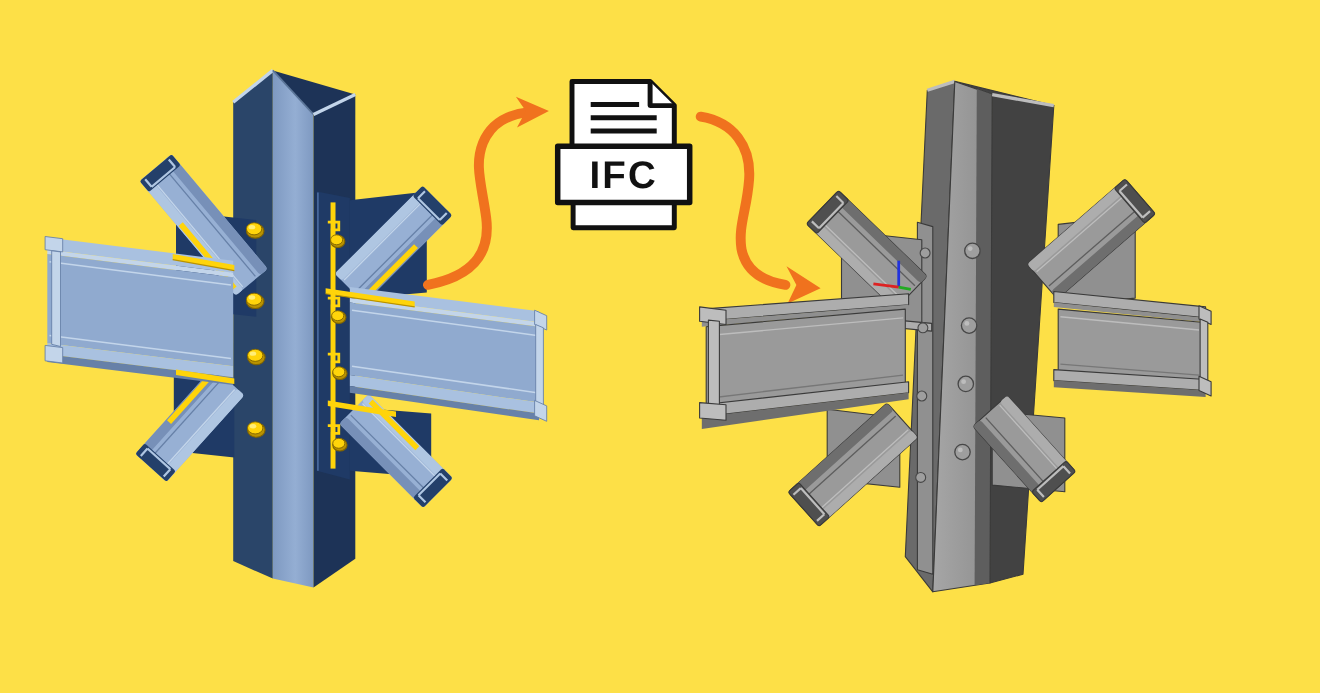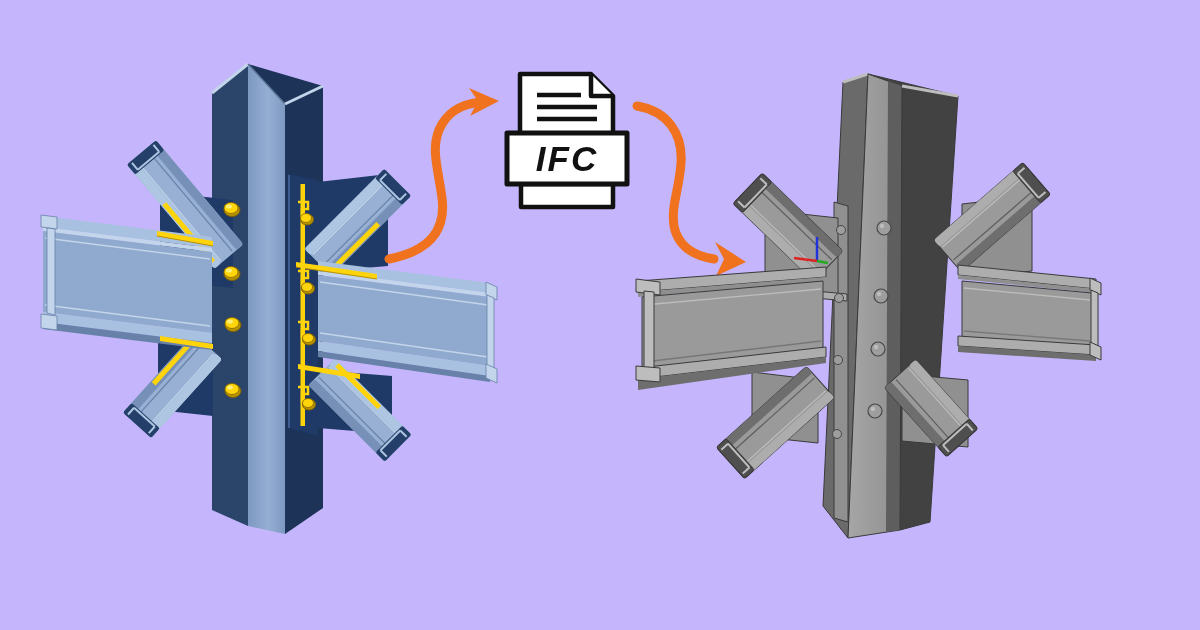--- a/index.html
+++ b/index.html
@@ -1,17 +1,17 @@
 <!DOCTYPE html>
 <html style="--orange: #F0721E; --ink: #111111; --paper: #FFFFFF; --blue_flange: #2A4569; --blue_flange_dark: #1D3357; --blue_web_a: #94AED3; --blue_web_b: #7E99C1; --blue_beam_top: #A9C1E0; --blue_beam_face: #90AACF; --blue_light: #C3D5EA; --blue_shadow: #6781A8; --navy_plate: #1F3A66; --navy_edge: #4A6BA0; --brace_body: #97B0D4; --brace_top: #AFC6E2; --brace_low: #7790B8; --brace_cap: #24406A; --yellow: #FFD40A; --yellow_dark: #B99200; --yellow_line: #806400; --gray_web_a: #A6A6A6; --gray_web_b: #8F8F8F; --gray_flange_l: #6A6A6A; --gray_flange_r: #424242; --gray_band: #5E5E5E; --gray_beam_top: #ADADAD; --gray_beam_face: #9A9A9A; --gray_lip: #6E6E6E; --gray_plate: #909090; --gray_cap: #4F4F4F; --gray_light: #BDBDBD; --gray_outline: #3A3A3A; --gray_bolt: #9E9E9E; --gray_bolt_rim: #474747; --axis_x: #DD2222; --axis_y: #22AA22; --axis_z: #2233DD;"><head>
 <meta charset="utf-8">
 <style>
   html,body{margin:0;padding:0;background:#fff;}
-  .stage{position:relative;width:1200px;height:630px;background:#c4b5fd;overflow:hidden;
-         font-family:"Liberation Sans", sans-serif;font-style:italic;}
+  .stage{position:relative;width:1200px;height:630px;background:#fde047;overflow:hidden;
+         font-family:"Liberation Sans", sans-serif;}
   .stage svg{position:absolute;left:0;top:0;}
   .ifc-label{font-family:"Liberation Sans", sans-serif;font-weight:bold;font-size:35px;
              letter-spacing:2px;fill:var(--ink);}
   .ol{stroke:var(--gray_outline);stroke-width:1;stroke-linejoin:round;}
 </style>
 </head>
 <body>
 
 <div class="stage">
 <svg width="1200" height="630" viewBox="0 0 1200 630">

